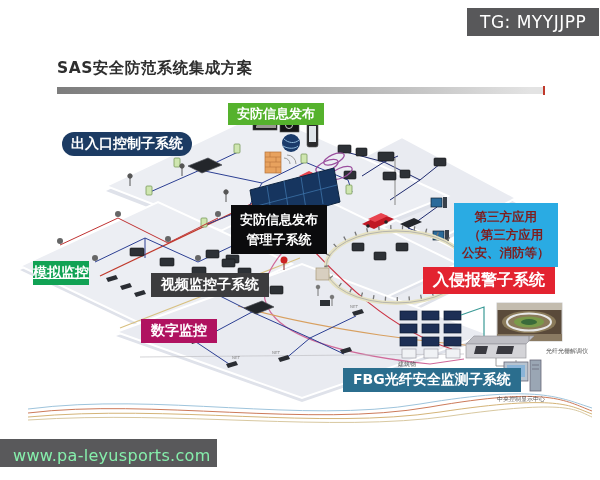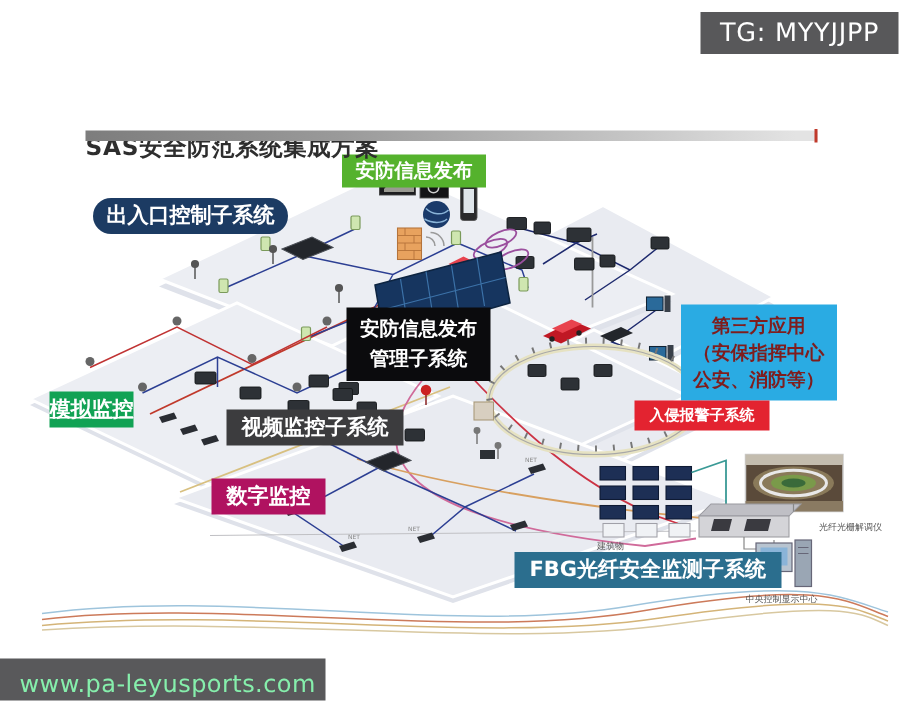--- a/index.html
+++ b/index.html
@@ -6,39 +6,39 @@
   .stage {
     position:relative; width:600px; height:480px; background:#ffffff;
     overflow:hidden; font-family:"DejaVu Sans","Liberation Sans",sans-serif;
   }
   .tg-badge {
     position:absolute; left:467px; top:8px; background:#58585a; color:#fff;
     font-size:17px; padding:4px 13px; letter-spacing:0.5px; z-index:5;
   }
   .page-title {
     position:absolute; left:57px; top:58px; font-size:15.5px; font-weight:bold;
-    color:#2e2e2e; letter-spacing:0.5px; z-index:5;margin-top:30px;
+    color:#2e2e2e; letter-spacing:0.5px; z-index:5;
   }
   .title-bar {
     position:absolute; left:57px; top:87px; width:488px; height:7px; z-index:5;
     background:linear-gradient(to right,#7d7d7d,#9a9a9a 35%,#c6c6c6 75%,#e3e3e3 97%);
   }
   .title-bar::after {
     content:''; position:absolute; right:0; top:-1px; width:2px; height:9px; background:#c0392b;
   }
   .tag {
     position:absolute; color:#fff; font-weight:bold; white-space:nowrap; z-index:4;text-align:center;
   }
   .tag-info-publish { left:228px; top:103px; font-size:13px; padding:2px 9px; background:#55b22d; }
   .tag-access      { left:62px;  top:132px; font-size:14px; padding:3px 9px; background:#1c3b63;border-radius:12px; }
   .tag-management  { left:231px; top:205px; font-size:13px; padding:5px 9px; background:#0b0b0d; text-align:center; line-height:1.5; }
   .tag-third-party { left:454px; top:203px; font-size:12.5px; padding:5px 8px; background:#2aabe3; color:#7f1d1d; line-height:1.45; }
   .tag-analog      { left:33px;  top:261px; font-size:14px; padding:3px 0; background:#11a254;text-decoration:underline; }
   .tag-video       { left:151px; top:273px; font-size:14px; padding:3px 10px; background:#3c3c3e; }
-  .tag-intrusion   { left:423px; top:267px; font-size:10px; padding:3px 10px; background:#e32330; }
+  .tag-intrusion   { left:423px; top:267px; font-size:16px; padding:3px 10px; background:#e32330; }
   .tag-digital     { left:141px; top:319px; font-size:14px; padding:3px 10px; background:#b01260; }
   .tag-fbg         { left:343px; top:368px; font-size:14px; padding:3px 10px; background:#2b6e8e; }
   .caption {
     position:absolute; font-size:6px; color:#555; z-index:4; white-space:nowrap;
   }
   .caption-building { left:398px; top:360px; }
   .caption-demod    { left:546px; top:347px; }
   .caption-center   { left:497px; top:395px; }
   .site-bar {
     position:absolute; left:0; top:439px; width:217px; height:28px; background:#59595b;
@@ -318,21 +318,21 @@
   <div class="tag tag-info-publish">安防信息发布</div>
   <div class="tag tag-access">出入口控制子系统</div>
 
   <div class="tag tag-management">
     <div>安防信息发布</div>
     <div>管理子系统</div>
   </div>
 
   <div class="tag tag-third-party">
     <div>第三方应用</div>
-    <div>（安保指挥中心</div>
+    <div>（第三方应用</div>
     <div>公安、消防等）</div>
   </div>
 
   <div class="tag tag-analog">模拟监控</div>
   <div class="tag tag-video">视频监控子系统</div>
   <div class="tag tag-intrusion">入侵报警子系统</div>
   <div class="tag tag-digital">数字监控</div>
   <div class="tag tag-fbg">FBG光纤安全监测子系统</div>
 
   <div class="caption caption-building">建筑物</div>

